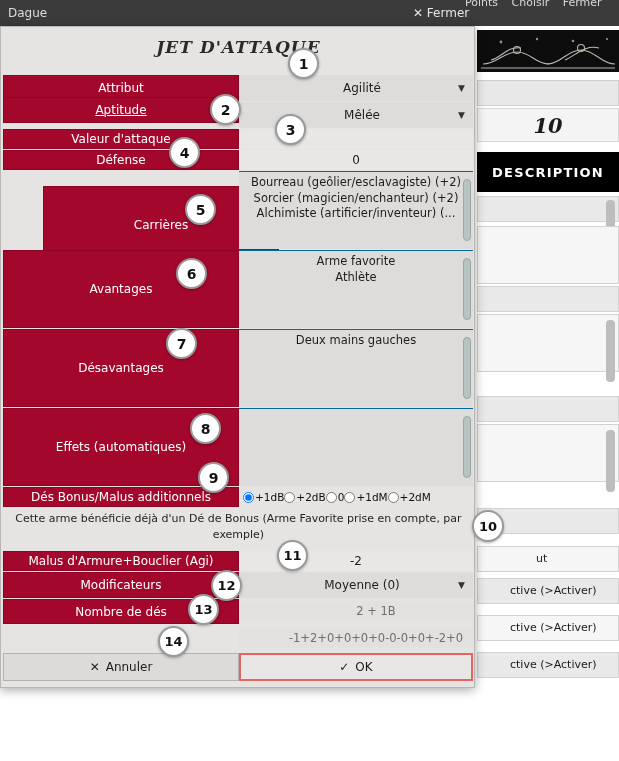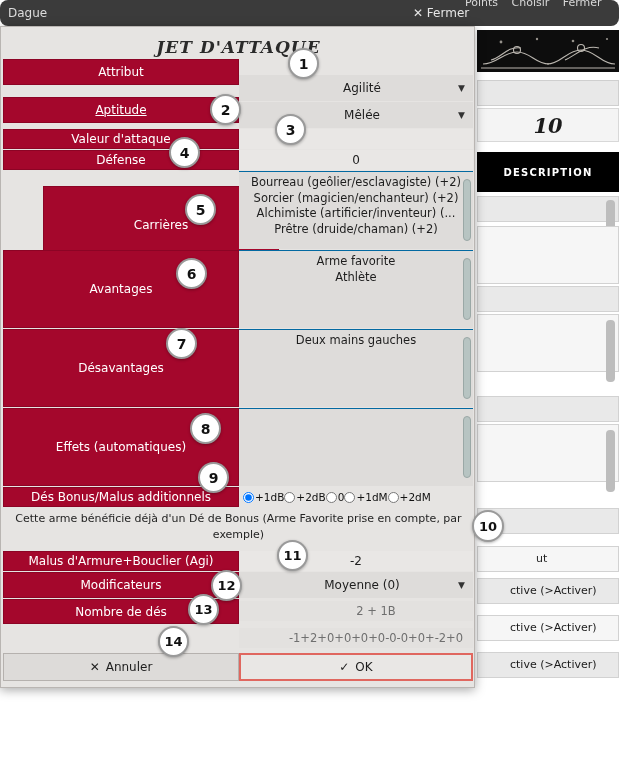--- a/index.html
+++ b/index.html
@@ -12,21 +12,21 @@
   }
   #root {
     position: relative;
     width: 619px; height: 761px;
     background: #ffffff;
   }
 
   
   .bg-topbar {
     position: absolute; left: 0; top: 0; width: 619px; height: 26px;
-    background: #3b3b3b; color: #e8e8e8; border-radius: 8px;
+    background: #3b3b3b; color: #e8e8e8;
   }
   .bg-topbar .title {
     position: absolute; left: 8px; top: 6px; font-size: 12px; color: #dcdcdc;
   }
   .bg-topbar .close {
     position: absolute; left: 413px; top: 6px; font-size: 12px; color: #e6e6e6;
   }
   .bg-topbar .tabs {
     position: absolute; left: 465px; top: -4px; font-size: 11px; color: #d8d8d8;
   }
@@ -53,21 +53,21 @@
     display: flex; align-items: center; justify-content: center;
   }
   .big-num-row2 .v {
     font-family: "DejaVu Serif", "Liberation Serif", serif;
     font-style: italic; font-size: 21px; color: #1b1b1b; font-weight: bold;
   }
   .desc-bar {
     position: absolute; left: 477px; top: 152px; width: 142px; height: 40px;
     background: #000000; color: #ffffff;
     display: flex; align-items: center; justify-content: center;
-    font-size: 10px; font-weight: bold; letter-spacing: 1.2px;
+    font-size: 13px; font-weight: bold; letter-spacing: 1.2px;
   }
 
   .bg-row {
     position: absolute; left: 477px; width: 142px; height: 26px;
     background: #e9e9e9; border: 1px solid #d2d2d2;
   }
   .bg-row.alt { background: #f6f6f6; }
   .bg-scroll {
     position: absolute; width: 9px; background: #bdbdbd; border-radius: 4px;
   }
@@ -247,21 +247,21 @@
       <span>Points</span>
       <span>Choisir</span>
       <span>Fermer</span>
     </span>
   </div>
 
   <div class="modal">
 
     <div class="modal-title">JET D'ATTAQUE</div>
 
-    <div class="lbl" style="top:32px; height:26px;">
+    <div class="lbl" style="top:48px; height:26px;">
       <span>Attribut</span>
     </div>
     <div class="val" style="top:48px; height:26px;">
       <div class="sel-wrap">
         <select class="sel">
           <option>Agilité</option>
         </select>
         <span class="sel-caret">▼</span>
       </div>
     </div>
@@ -292,21 +292,20 @@
       <span>0</span>
     </div>
 
     <div class="lbl" style="top:159px; height:78px;margin-left:40px;">
       <span>Carrières</span>
     </div>
     <div class="val list sep" style="top:144px; height:78px;">
       <div class="line">Bourreau (geôlier/esclavagiste) (+2)</div>
       <div class="line">Sorcier (magicien/enchanteur) (+2)</div>
       <div class="line">Alchimiste (artificier/inventeur) (...</div>
-      <div class="line">Prêtre (druide/chaman) (+2)</div>
     </div>
     <div class="vscroll" style="left:462px; top:152px; height:62px;"></div>
 
     <div class="lbl" style="top:223px; height:78px;">
       <span>Avantages</span>
     </div>
     <div class="val list sep" style="top:223px; height:78px;">
       <div class="line">Arme favorite</div>
       <div class="line">Athlète</div>
     </div>

